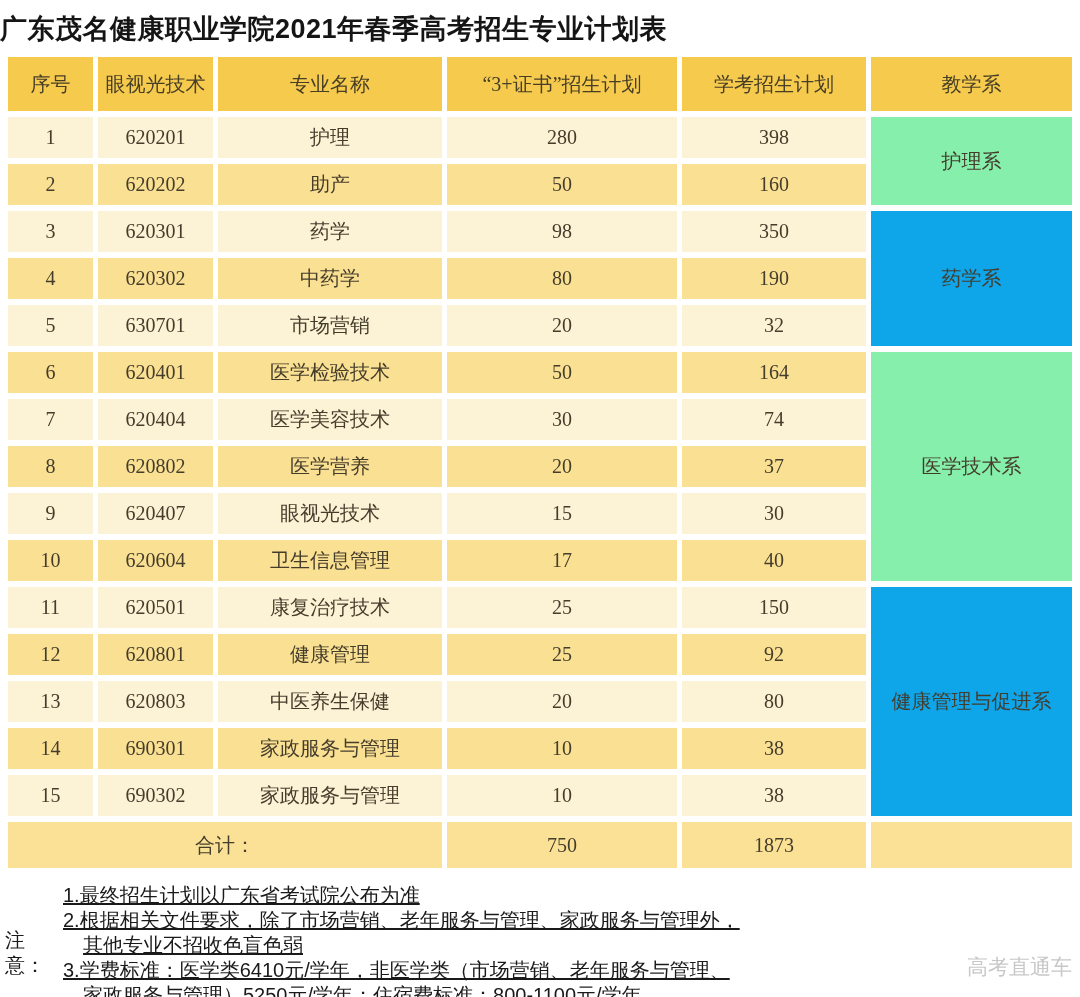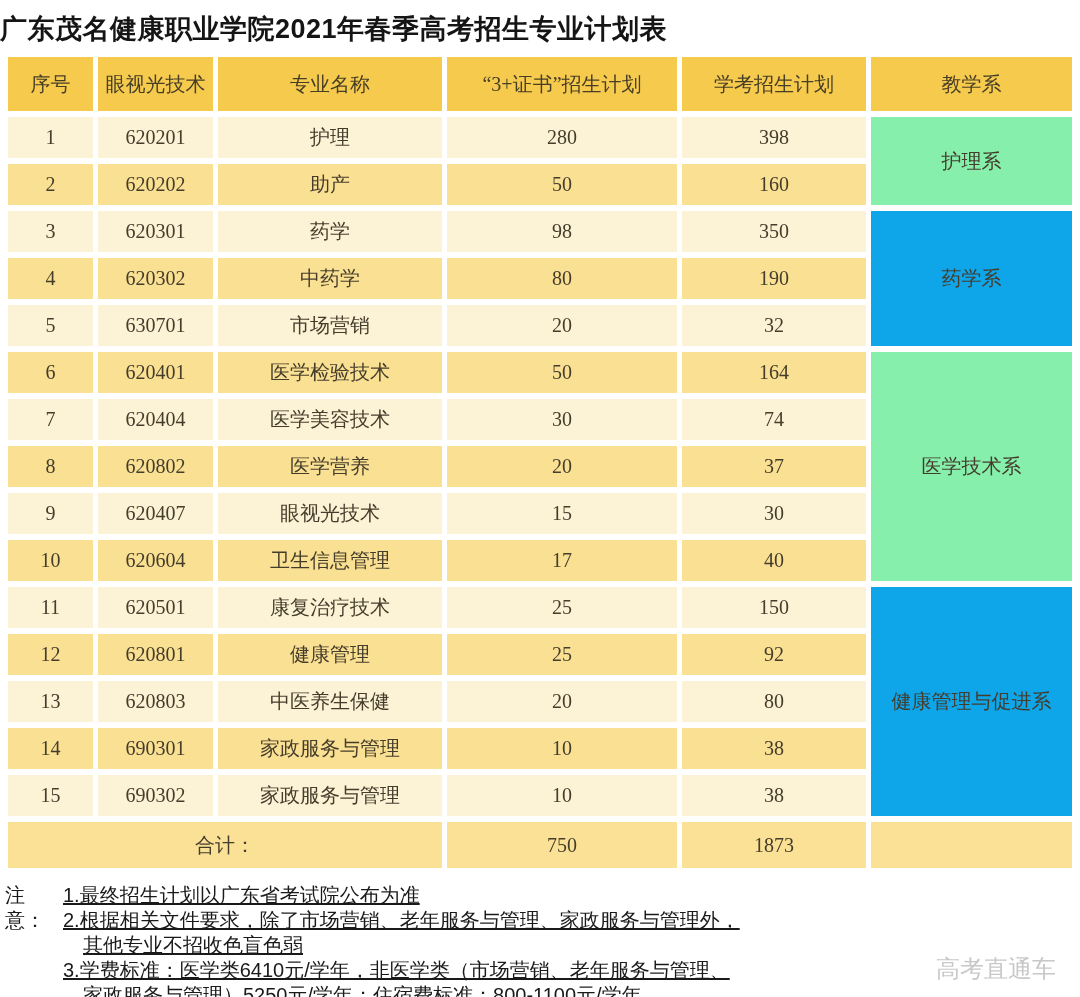--- a/index.html
+++ b/index.html
@@ -56,34 +56,34 @@
 
   .notes {
     display: flex;
     align-items: flex-start;
     margin: 9px 0 0 5px;
     font-size: 20px;
     line-height: 25px;
     color: #1a1a1a;
     font-family: "Liberation Sans", "DejaVu Sans", sans-serif;
   }
-  .notes-label { flex: 0 0 58px; }
+  .notes-label { flex: 0 0 58px; margin-top: 45px; }
   .notes-items { max-width: 730px; }
   .note-item {
     padding-left: 20px;
     text-indent: -20px;
     white-space: pre-line;
     text-decoration: underline;
   }
 
   .watermark {
     position: absolute;
-    right: 24px;
+    right: 8px;
     top: 942px;
-    font-size: 24px;
+    font-size: 21px;
     color: #c8c8c8;
     font-family: "Liberation Sans", "DejaVu Sans", sans-serif;
   }
 </style>
 </head>
 <body>
 
 <div class="page">
 
   <h1 class="title">广东茂名健康职业学院2021年春季高考招生专业计划表</h1>

